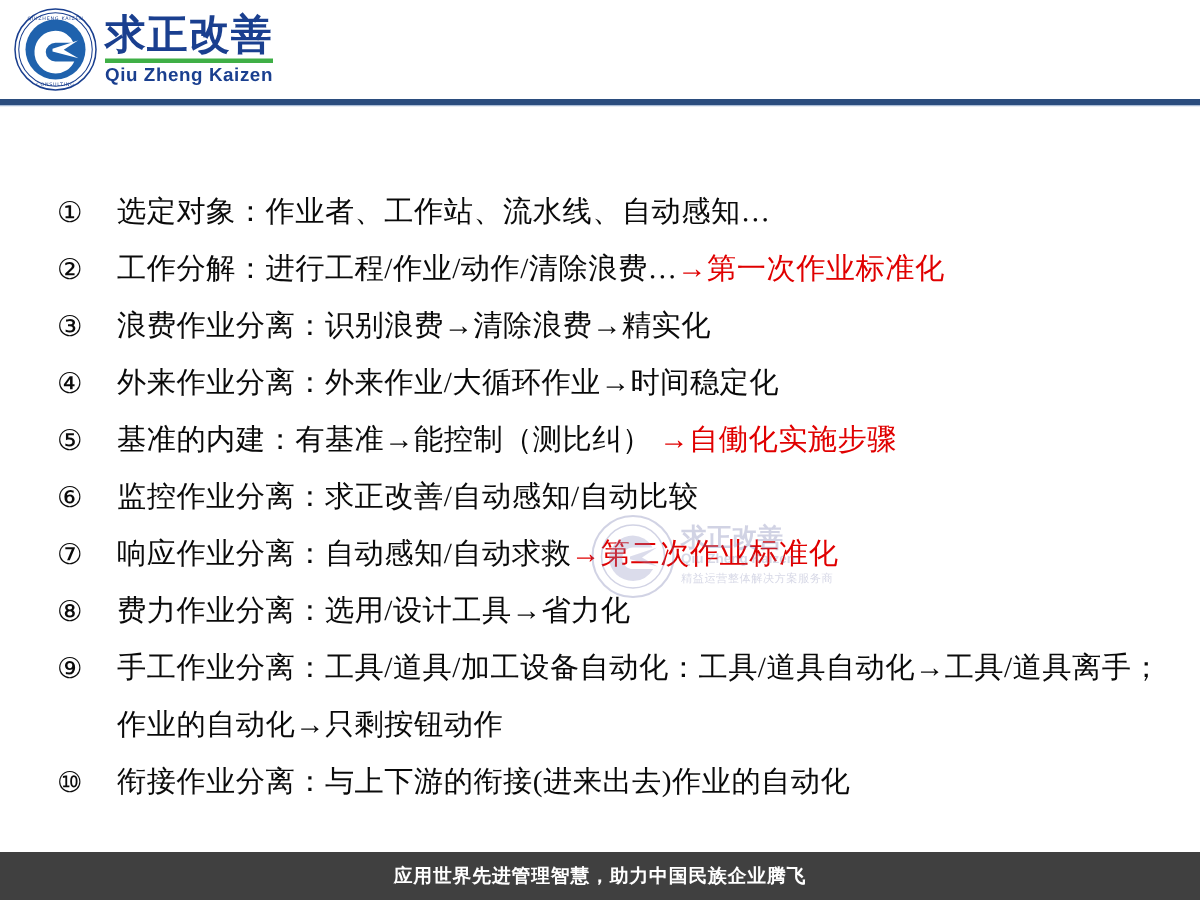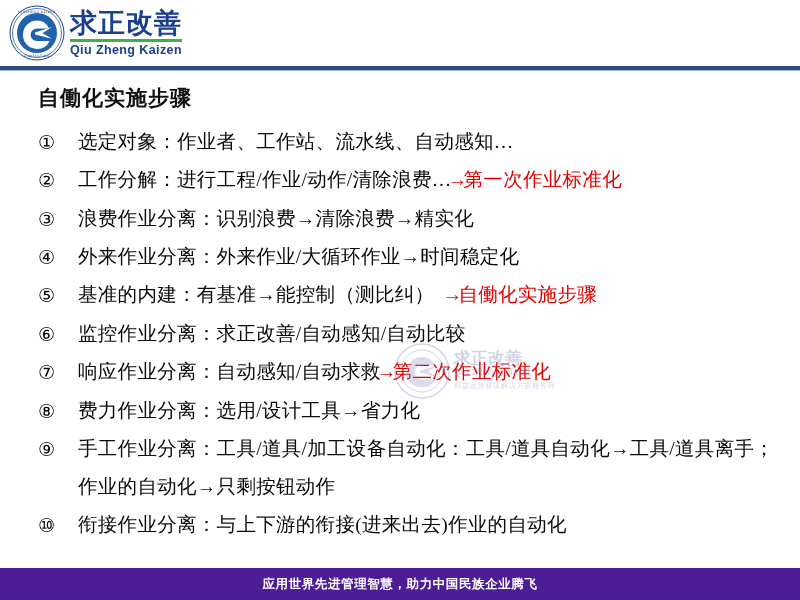--- a/index.html
+++ b/index.html
@@ -127,21 +127,20 @@
     text-align: left;
     font-size: 19px;
     font-family: "DejaVu Sans", "Liberation Sans", sans-serif;
   }
   .step-text {
     flex: 1 1 auto;
     letter-spacing: 0.3px;
   }
   .em-red {
     color: #e00000;
-    font-family: Liberation Mono, monospace;
   }
 
   
   .watermark {
     position: absolute;
     left: 392px;
     top: 270px;
     width: 230px;
     height: 86px;
     opacity: 0.30;
@@ -186,21 +185,21 @@
     text-align: right;
   }
 
   
   .footer {
     position: absolute;
     left: 0;
     top: 568px;
     width: 800px;
     height: 32px;
-    background: #4c1d95;
+    background: #404040;
     display: flex;
     align-items: center;
     justify-content: center;
   }
   .footer-text {
     font-family: "Liberation Sans", "DejaVu Sans", sans-serif;
     font-weight: bold;
     font-size: 12.5px;
     color: #ffffff;
     letter-spacing: 0.6px;
@@ -226,21 +225,20 @@
       <div class="brand-cn">求正改善</div>
       <div class="brand-underline"></div>
       <div class="brand-en">Qiu Zheng Kaizen</div>
     </div>
   </div>
 </div>
 <div class="header-rule"></div>
 <div class="header-rule-inner"></div>
 
 <div class="slide">
-  <div class="page-title">自働化实施步骤</div>
   <div class="step-list">
       <div class="step-row">
         <div class="step-marker">①</div>
         <div class="step-text"><span>选定对象：作业者、工作站、流水线、自动感知…</span></div>
       </div>
       <div class="step-row">
         <div class="step-marker">②</div>
         <div class="step-text"><span>工作分解：进行工程/作业/动作/清除浪费…</span><span class="em-red">→第一次作业标准化</span></div>
       </div>
       <div class="step-row">

